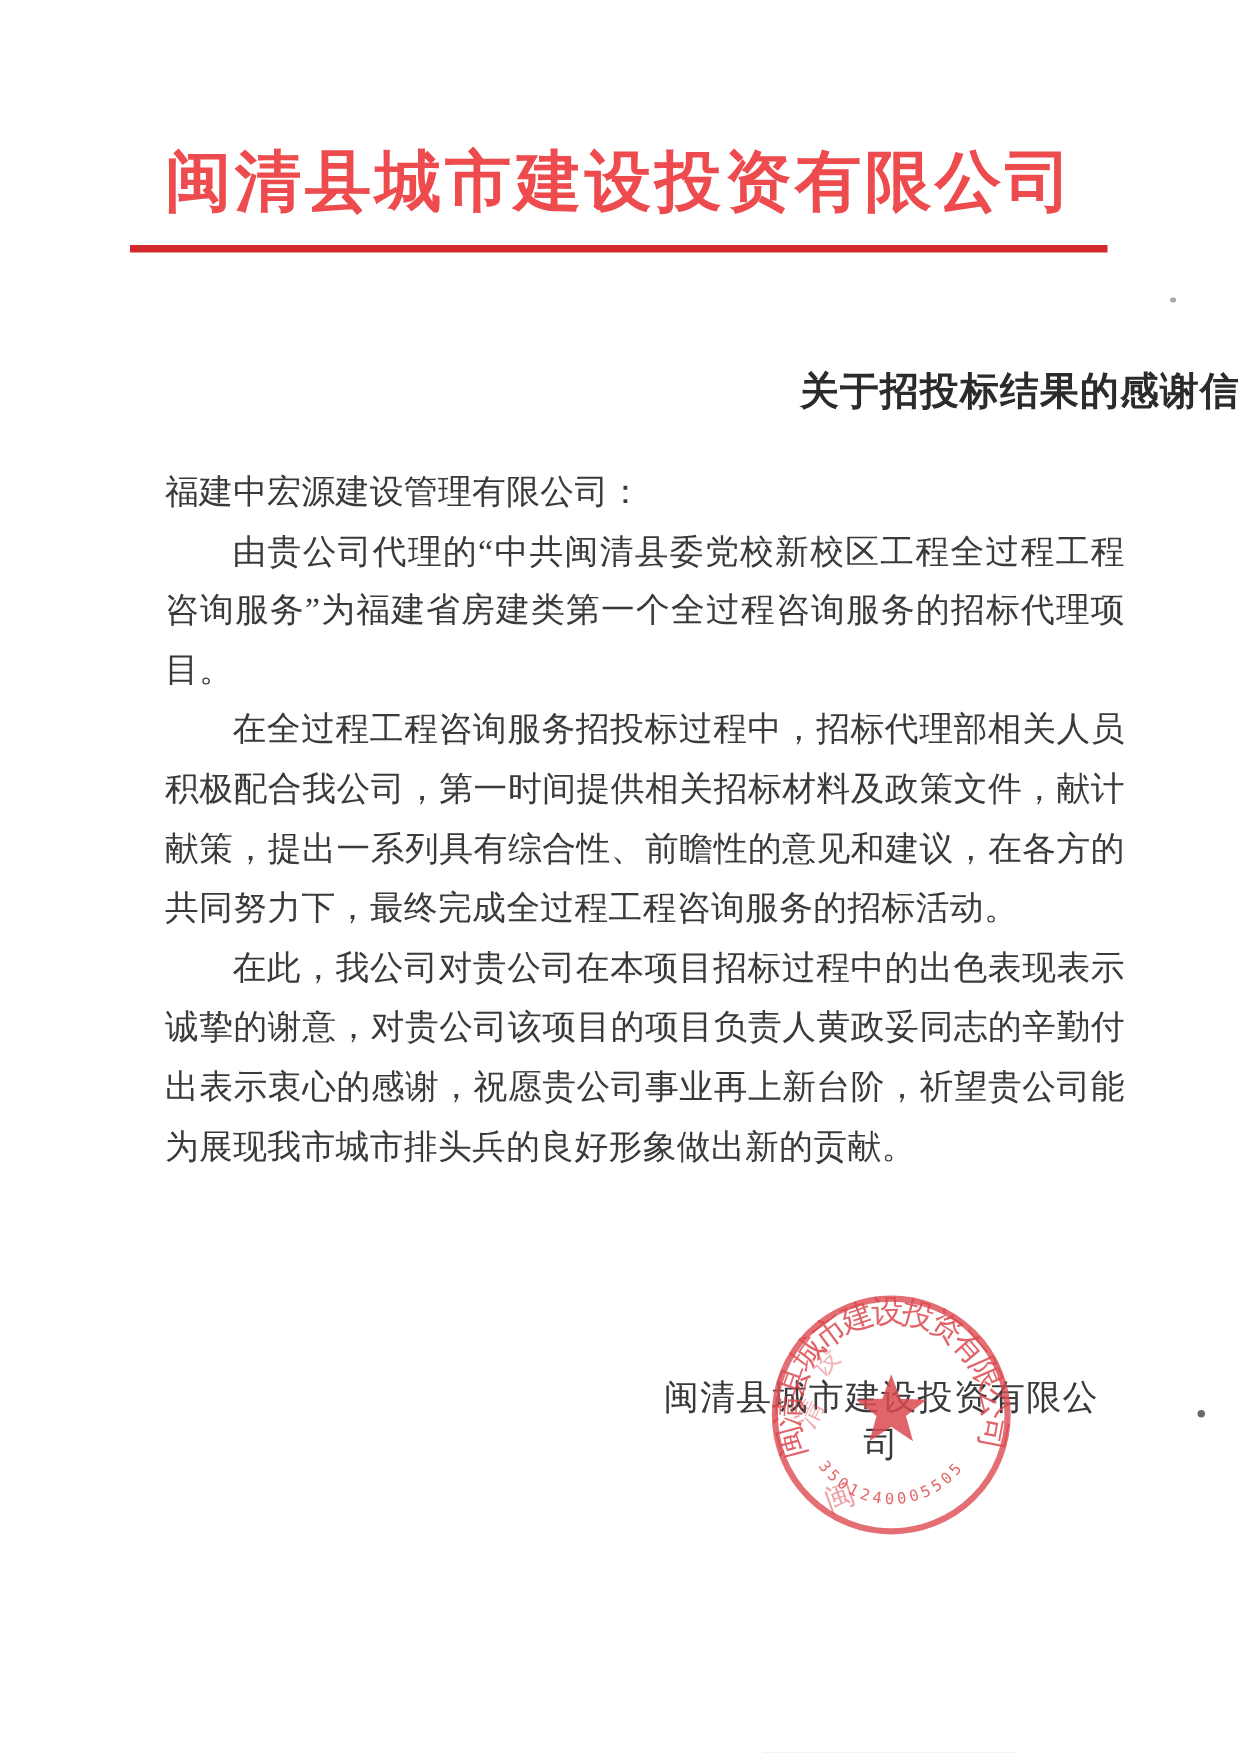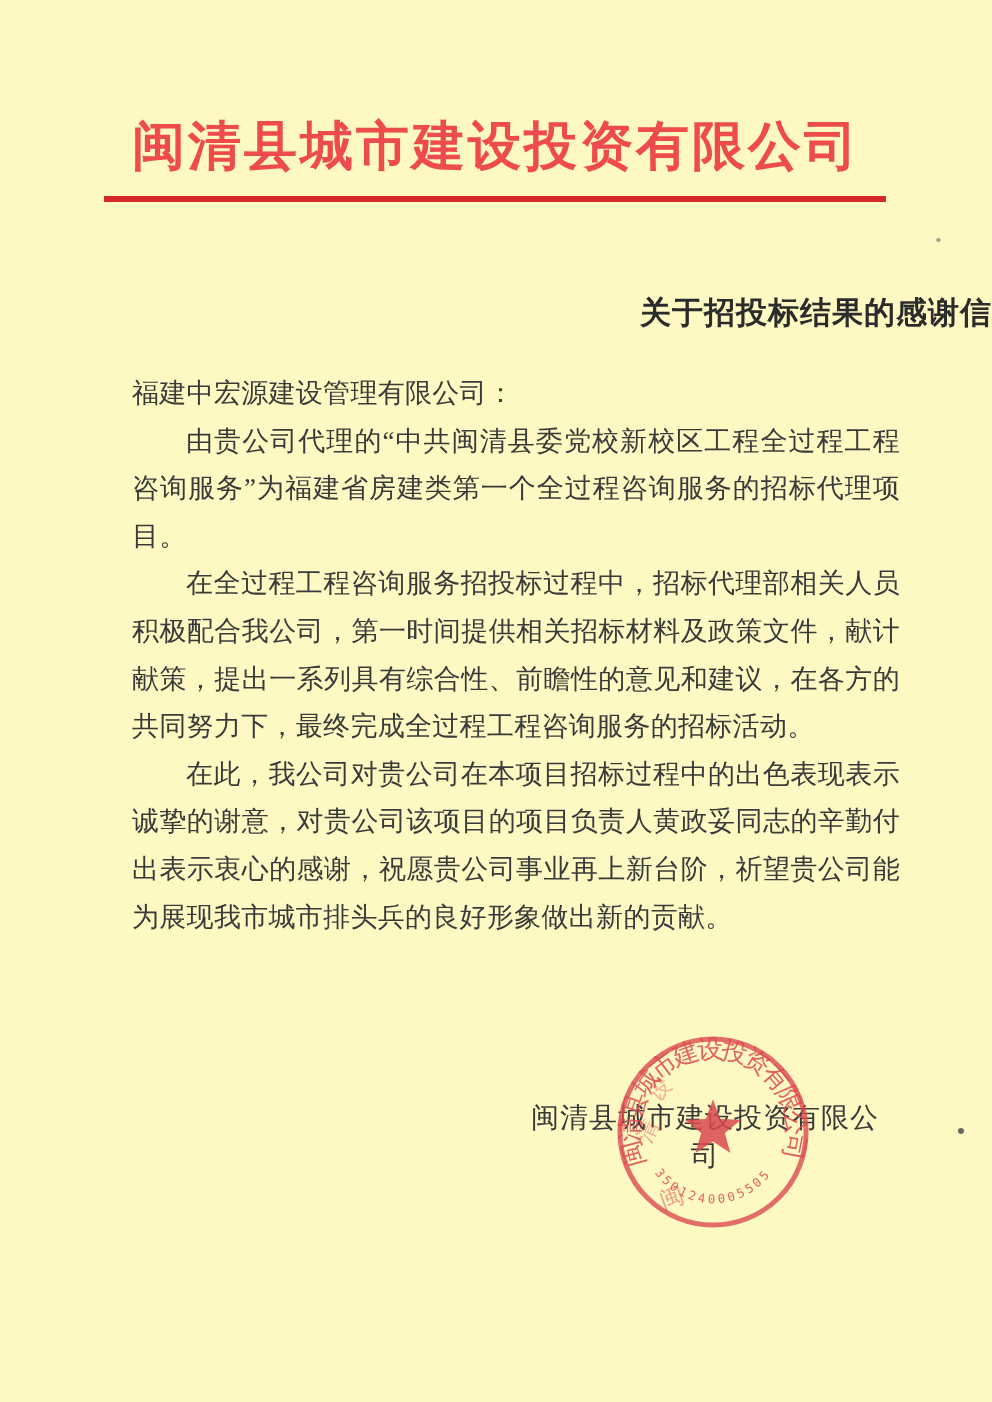--- a/index.html
+++ b/index.html
@@ -1,20 +1,20 @@
 <!DOCTYPE html>
 <html><head>
 <meta charset="utf-8">
 <style>
   html,body{margin:0;padding:0;background:#e9e9e9;}
   .page{
     position:relative;
     width:992px;height:1402px;
     margin:0 auto;
-    background:#fef9c3;
+    background:#ffffff;
     overflow:hidden;
     font-family:"Liberation Serif","DejaVu Serif",serif;
   }
   .letterhead-name{
     position:absolute;top:112px;left:0;width:100%;
     text-align:center;
     font-family:"Liberation Serif","DejaVu Serif",serif;
     font-weight:700;
     font-size:53px;line-height:1.3;
     letter-spacing:3px;

